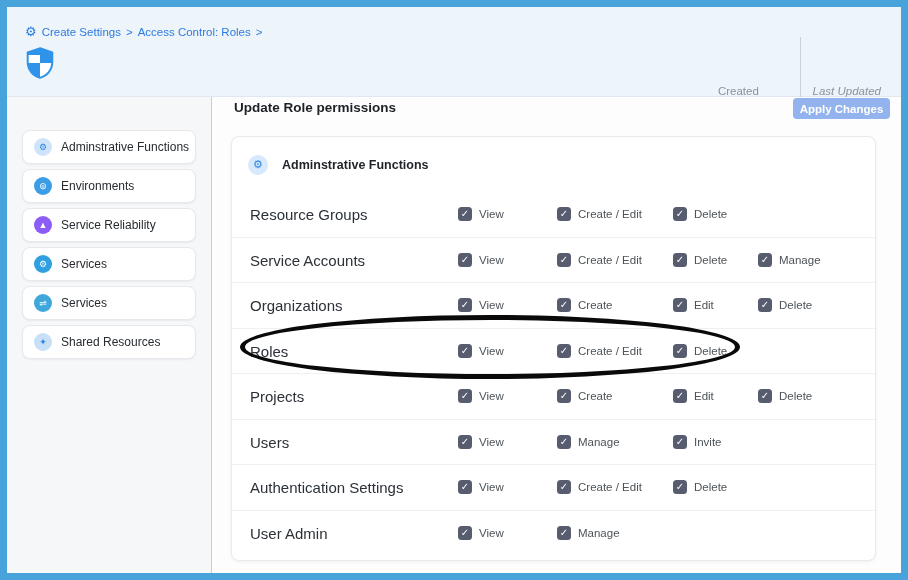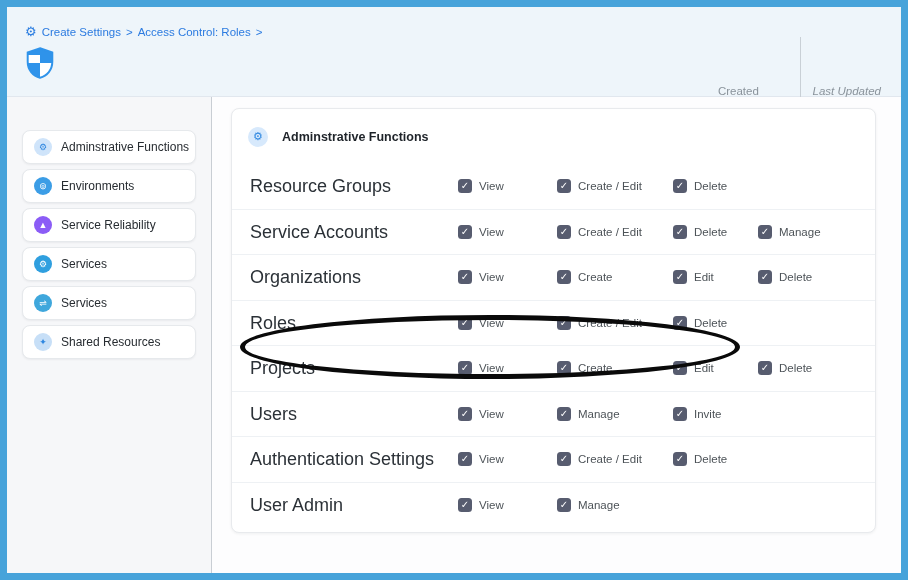--- a/index.html
+++ b/index.html
@@ -43,21 +43,21 @@
   .card{margin:11px 0 0 19px;width:645px;height:425px;background:#fff;
         border:1px solid #e8eaed;border-radius:8px;box-sizing:border-box;
         box-shadow:0 1px 3px rgba(20,30,40,.06);}
   .card-head{height:55px;display:flex;align-items:center;padding-left:16px;}
   .sec-icon{width:20px;height:20px;border-radius:50%;display:flex;align-items:center;
             justify-content:center;font-size:11px;line-height:1;flex:none;}
   .sec-title{margin-left:14px;font-size:12.5px;font-weight:bold;color:#1e2329;}
   .perm-row{position:relative;height:45.5px;border-bottom:1px solid #eef1f4;box-sizing:border-box;}
   .perm-row:last-child{border-bottom:none;}
   .row-label{position:absolute;left:18px;top:50%;transform:translateY(-50%);
-             font-size:18px;font-weight:500;color:#2b3137;white-space:nowrap;}
+             font-size:15px;font-weight:500;color:#2b3137;white-space:nowrap;}
   .perm{position:absolute;top:50%;transform:translateY(-50%);display:flex;align-items:center;}
   .cb{width:14px;height:14px;border-radius:3.5px;color:#fff;font-size:10px;line-height:14px;
       text-align:center;display:inline-block;cursor:pointer;flex:none;}
   .perm-label{margin-left:7px;font-size:11.5px;color:#4d5358;white-space:nowrap;}
   
   .ellipse{position:absolute;left:233px;top:308px;width:500px;height:64px;
            border:5px solid #0a0a0a;border-radius:50%;box-sizing:border-box;
            pointer-events:none;}
 </style>
 </head>
@@ -125,20 +125,24 @@
             <span class="sb-icon" style="background: rgb(63, 167, 220); color: rgb(255, 255, 255);">⇌</span>
             <span class="sb-label">Services</span>
           </div>
           <div class="sb-item">
             <span class="sb-icon" style="background: rgb(199, 223, 247); color: rgb(46, 135, 224);">✦</span>
             <span class="sb-label">Shared Resources</span>
           </div>
         </div>
     </div>
     <div class="main">
+      <div class="toolbar">
+        <span class="toolbar-title">Update Role permissions</span>
+        <button class="apply-btn" style="background: rgb(147, 179, 238);">Apply Changes</button>
+      </div>
       <div class="card">
         <div class="card-head">
           <span class="sec-icon" style="background: rgb(215, 233, 252); color: rgb(46, 135, 224);">⚙</span>
           <span class="sec-title">Adminstrative Functions</span>
         </div>
         <div>
             <div class="perm-row">
               <span class="row-label">Resource Groups</span>
               <span class="perm" style="left: 226px;">
                 <span class="cb" style="background: rgb(87, 92, 111);">✓</span>

